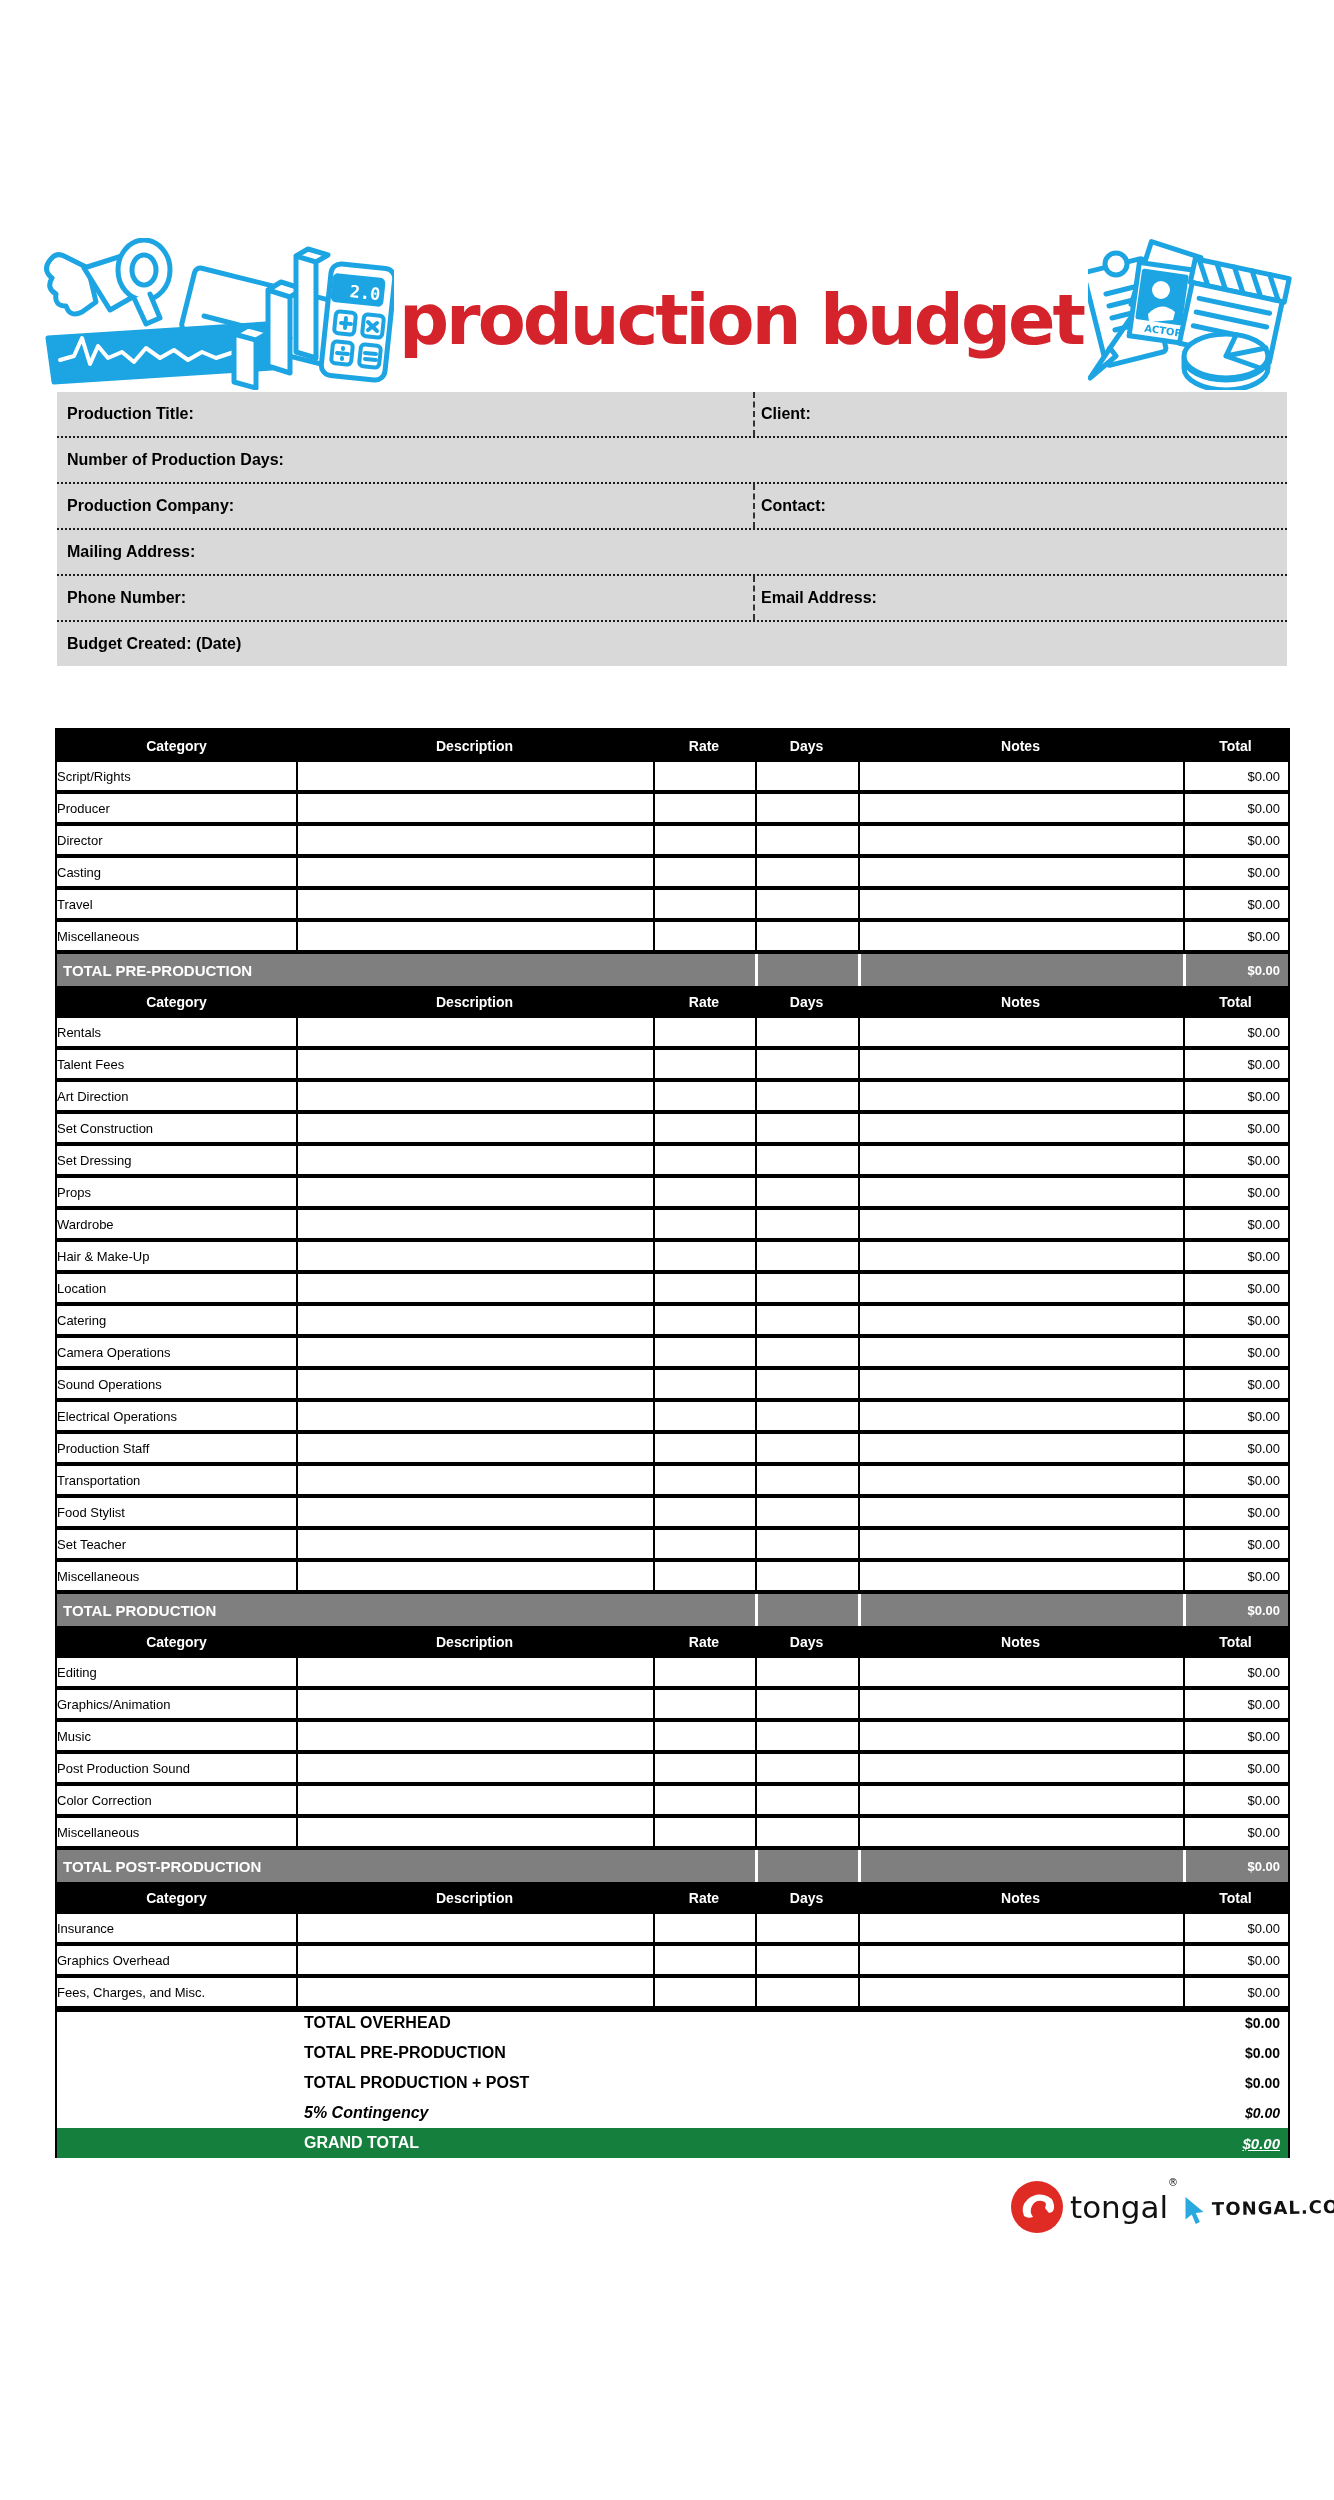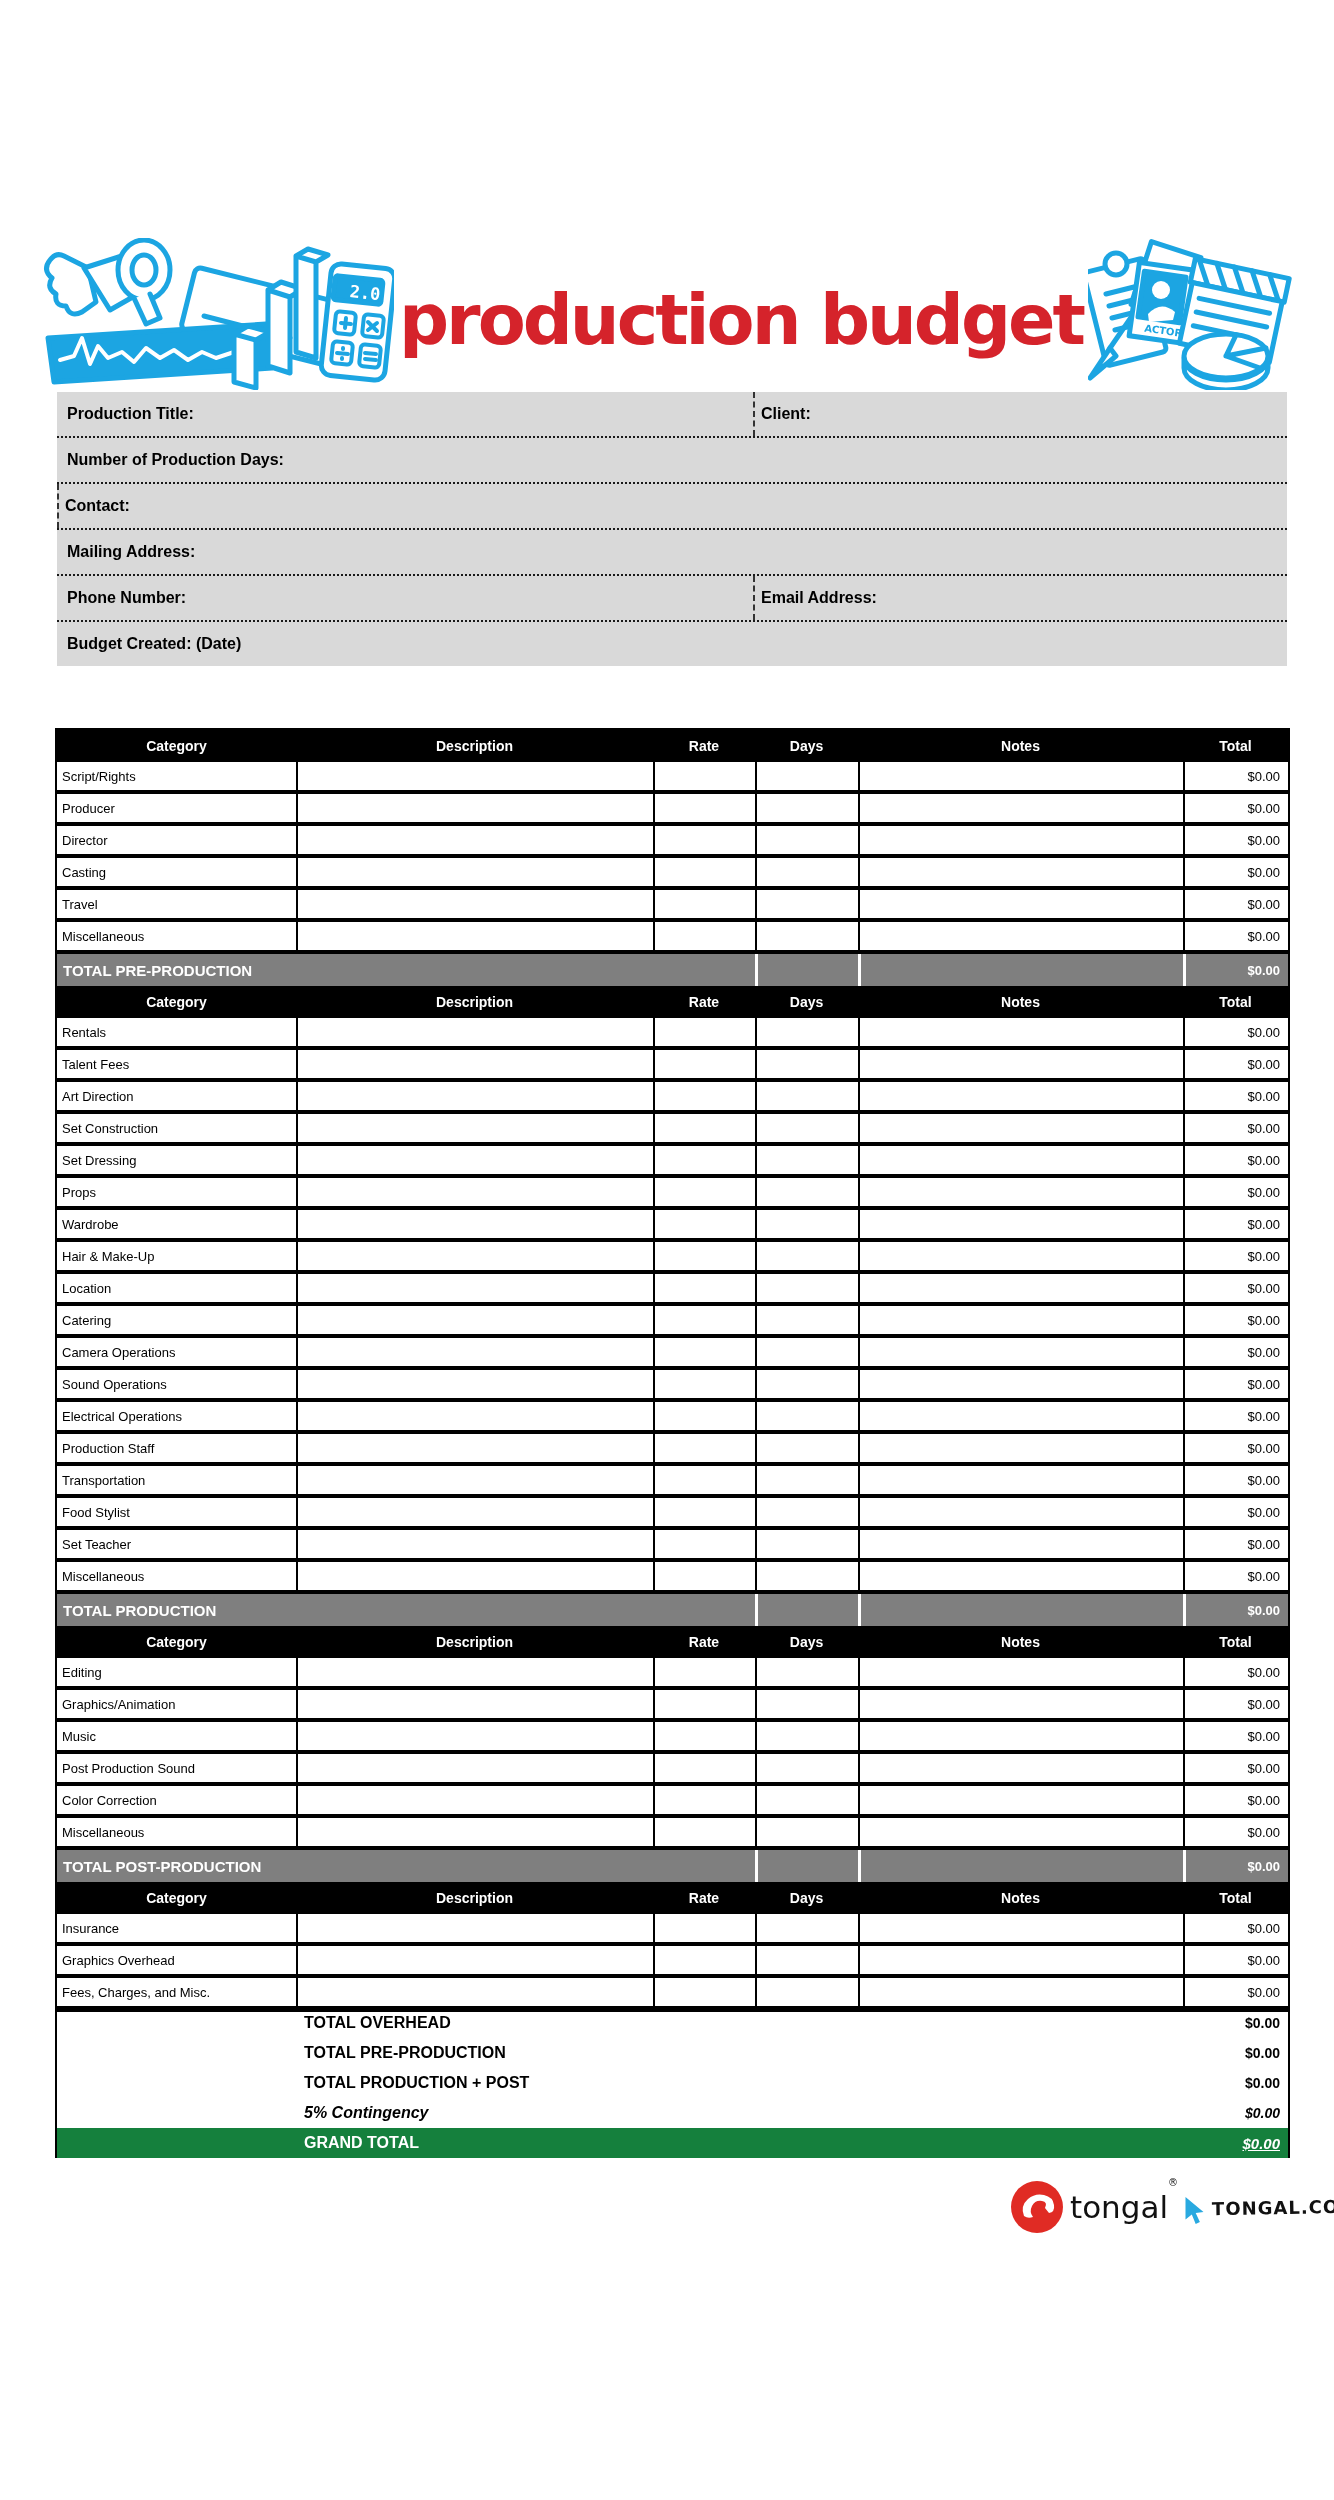--- a/index.html
+++ b/index.html
@@ -29,21 +29,21 @@
   .fill-area{flex:1;height:100%;}
   
   .budget-table{position:absolute;top:728px;left:55px;width:1235px;
     border:2px solid #000;box-sizing:border-box;background:#fff;}
   .t-row{display:flex;width:100%;box-sizing:border-box;}
   .t-head{background:#000;color:#fff;height:32px;align-items:center;}
   .t-head .t-cell{font-weight:bold;font-size:14px;text-align:center;border:none;}
   .t-data{height:32px;border-bottom:4px solid #000;align-items:center;}
   .t-data:last-of-type{border-bottom:4px solid #000;}
   .t-cell{box-sizing:border-box;height:100%;display:flex;align-items:center;overflow:hidden;}
-  .c-cat{width:239px;padding-left:5px;font-size:13px;}
+  .c-cat{width:239px;font-size:13px;}
   .c-desc{width:357px;}
   .c-rate{width:102px;}
   .c-days{width:103px;}
   .c-notes{width:325px;}
   .c-total{flex:1;justify-content:flex-end;padding-right:8px;font-size:13px;}
   .t-data .t-cell + .t-cell{border-left:2px solid #000;}
   .t-head .c-cat,.t-head .c-desc,.t-head .c-rate,.t-head .c-days,
   .t-head .c-notes{justify-content:center;padding-left:0;}
   .t-head .c-total{justify-content:center;padding-right:0;}
   .t-total{height:32px;background:#7f7f7f;color:#fff;align-items:center;}
@@ -175,20 +175,24 @@
       <span class="fill-area"></span>
     </div>
   </div>
   <div class="info-row">
     <div class="info-cell full">
       <span class="info-label">Number of Production Days:</span>
       <span class="fill-area"></span>
     </div>
   </div>
   <div class="info-row">
+    <div class="info-cell left">
+      <span class="info-label">Production Company:</span>
+      <span class="fill-area"></span>
+    </div>
     <div class="info-cell right">
       <span class="info-label">Contact:</span>
       <span class="fill-area"></span>
     </div>
   </div>
   <div class="info-row">
     <div class="info-cell full">
       <span class="info-label">Mailing Address:</span>
       <span class="fill-area"></span>
     </div>

